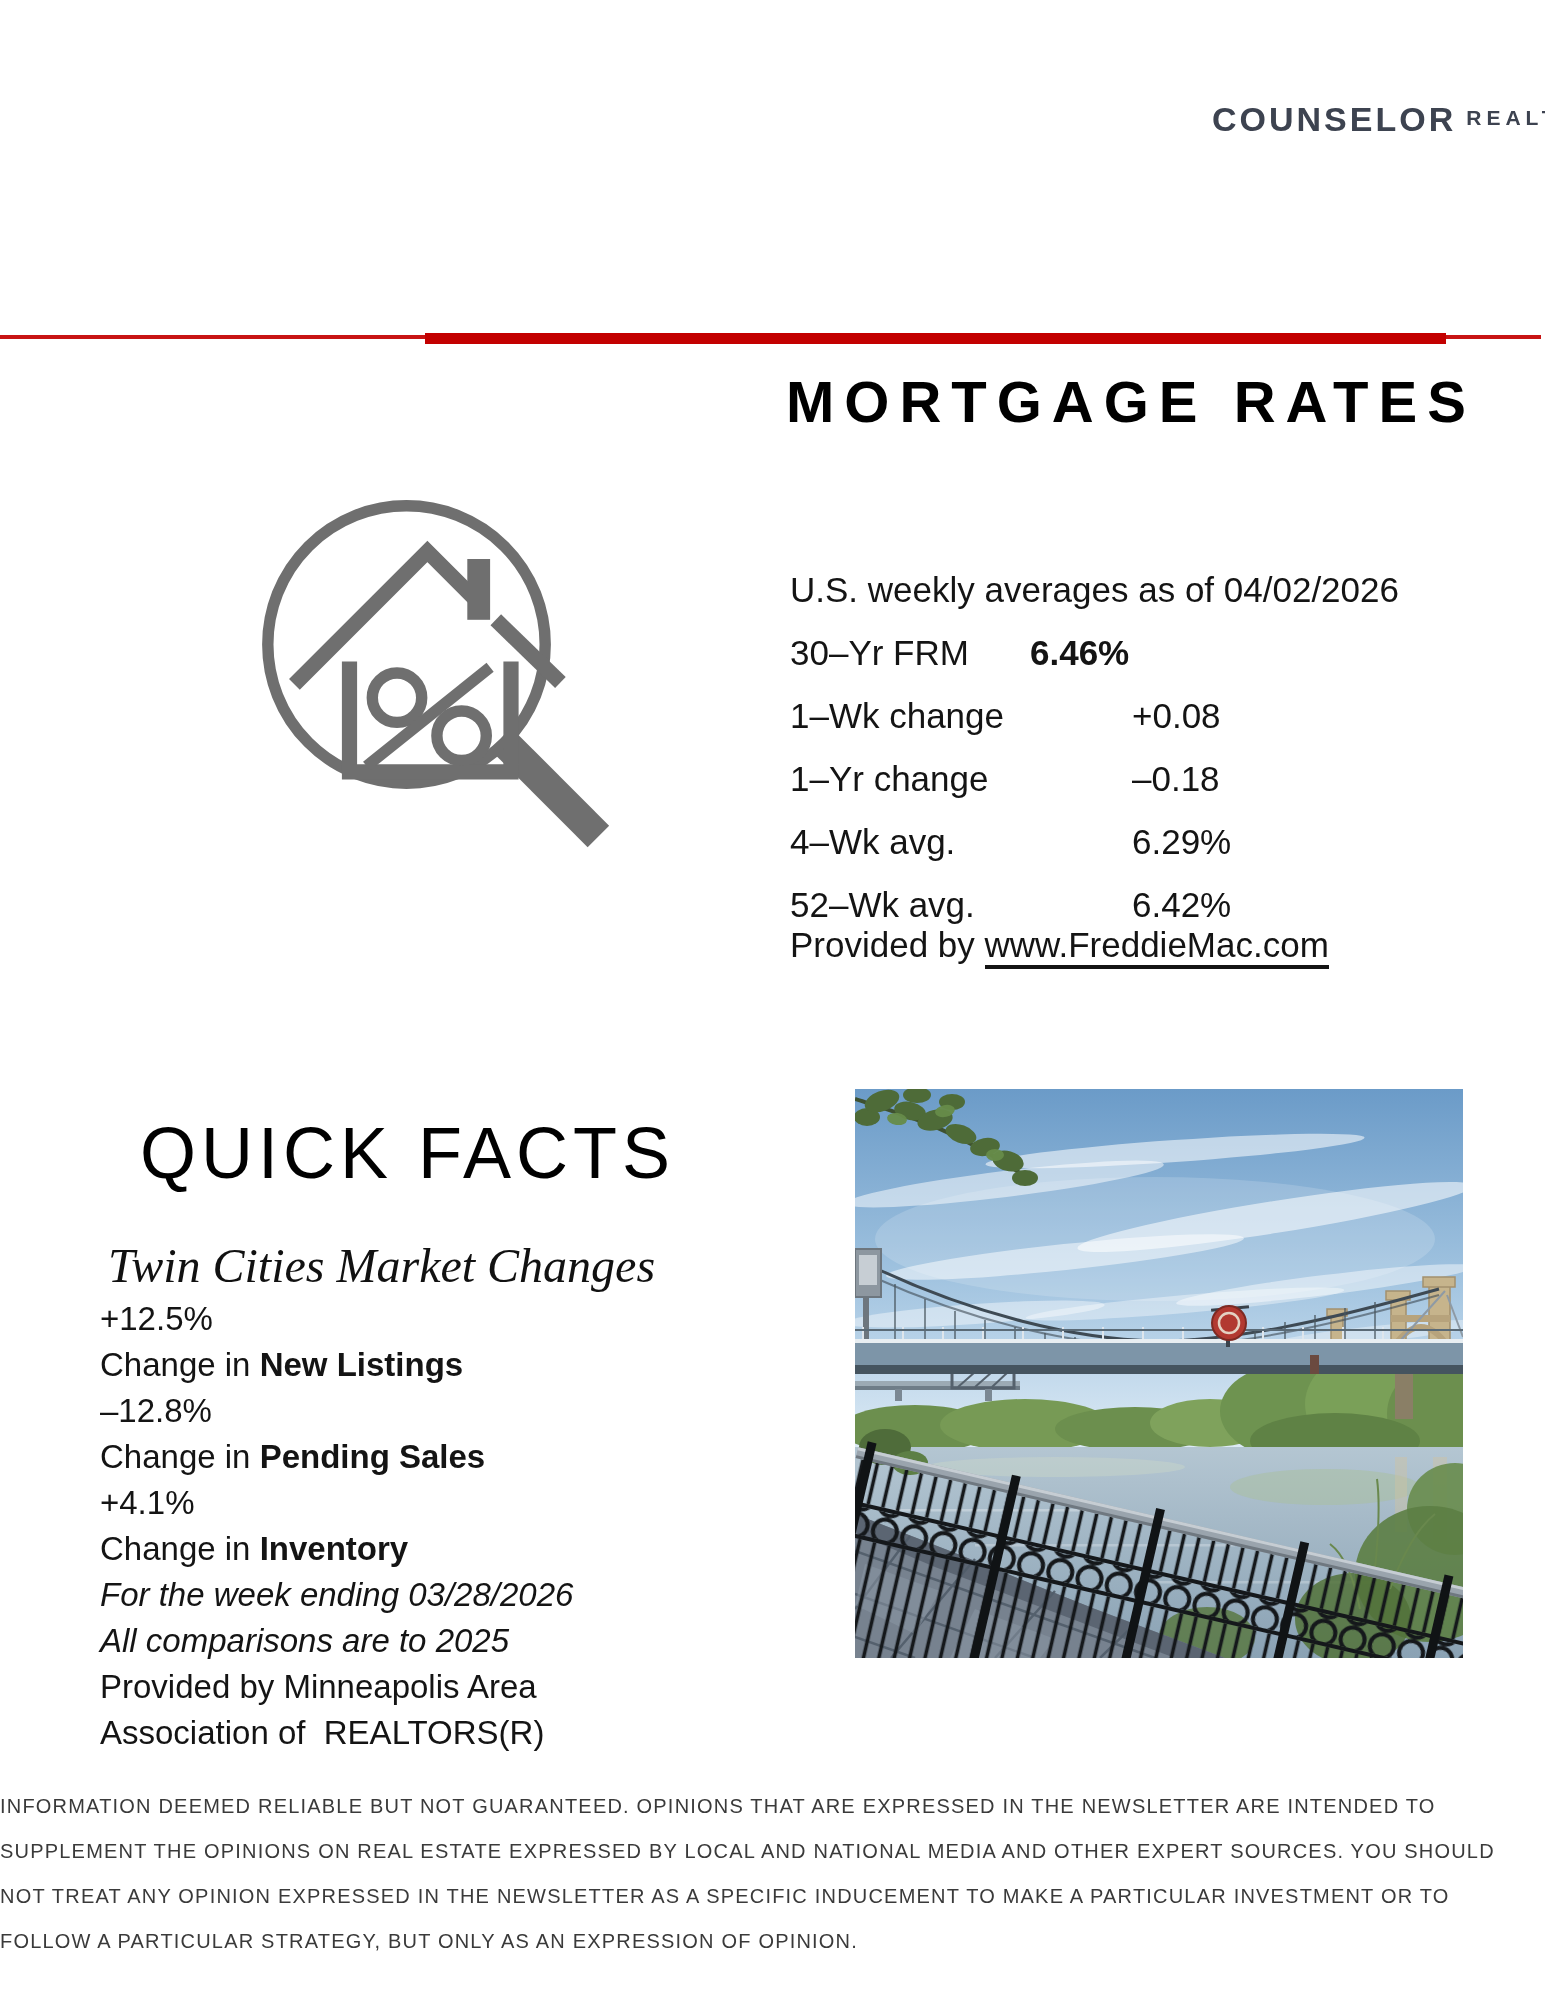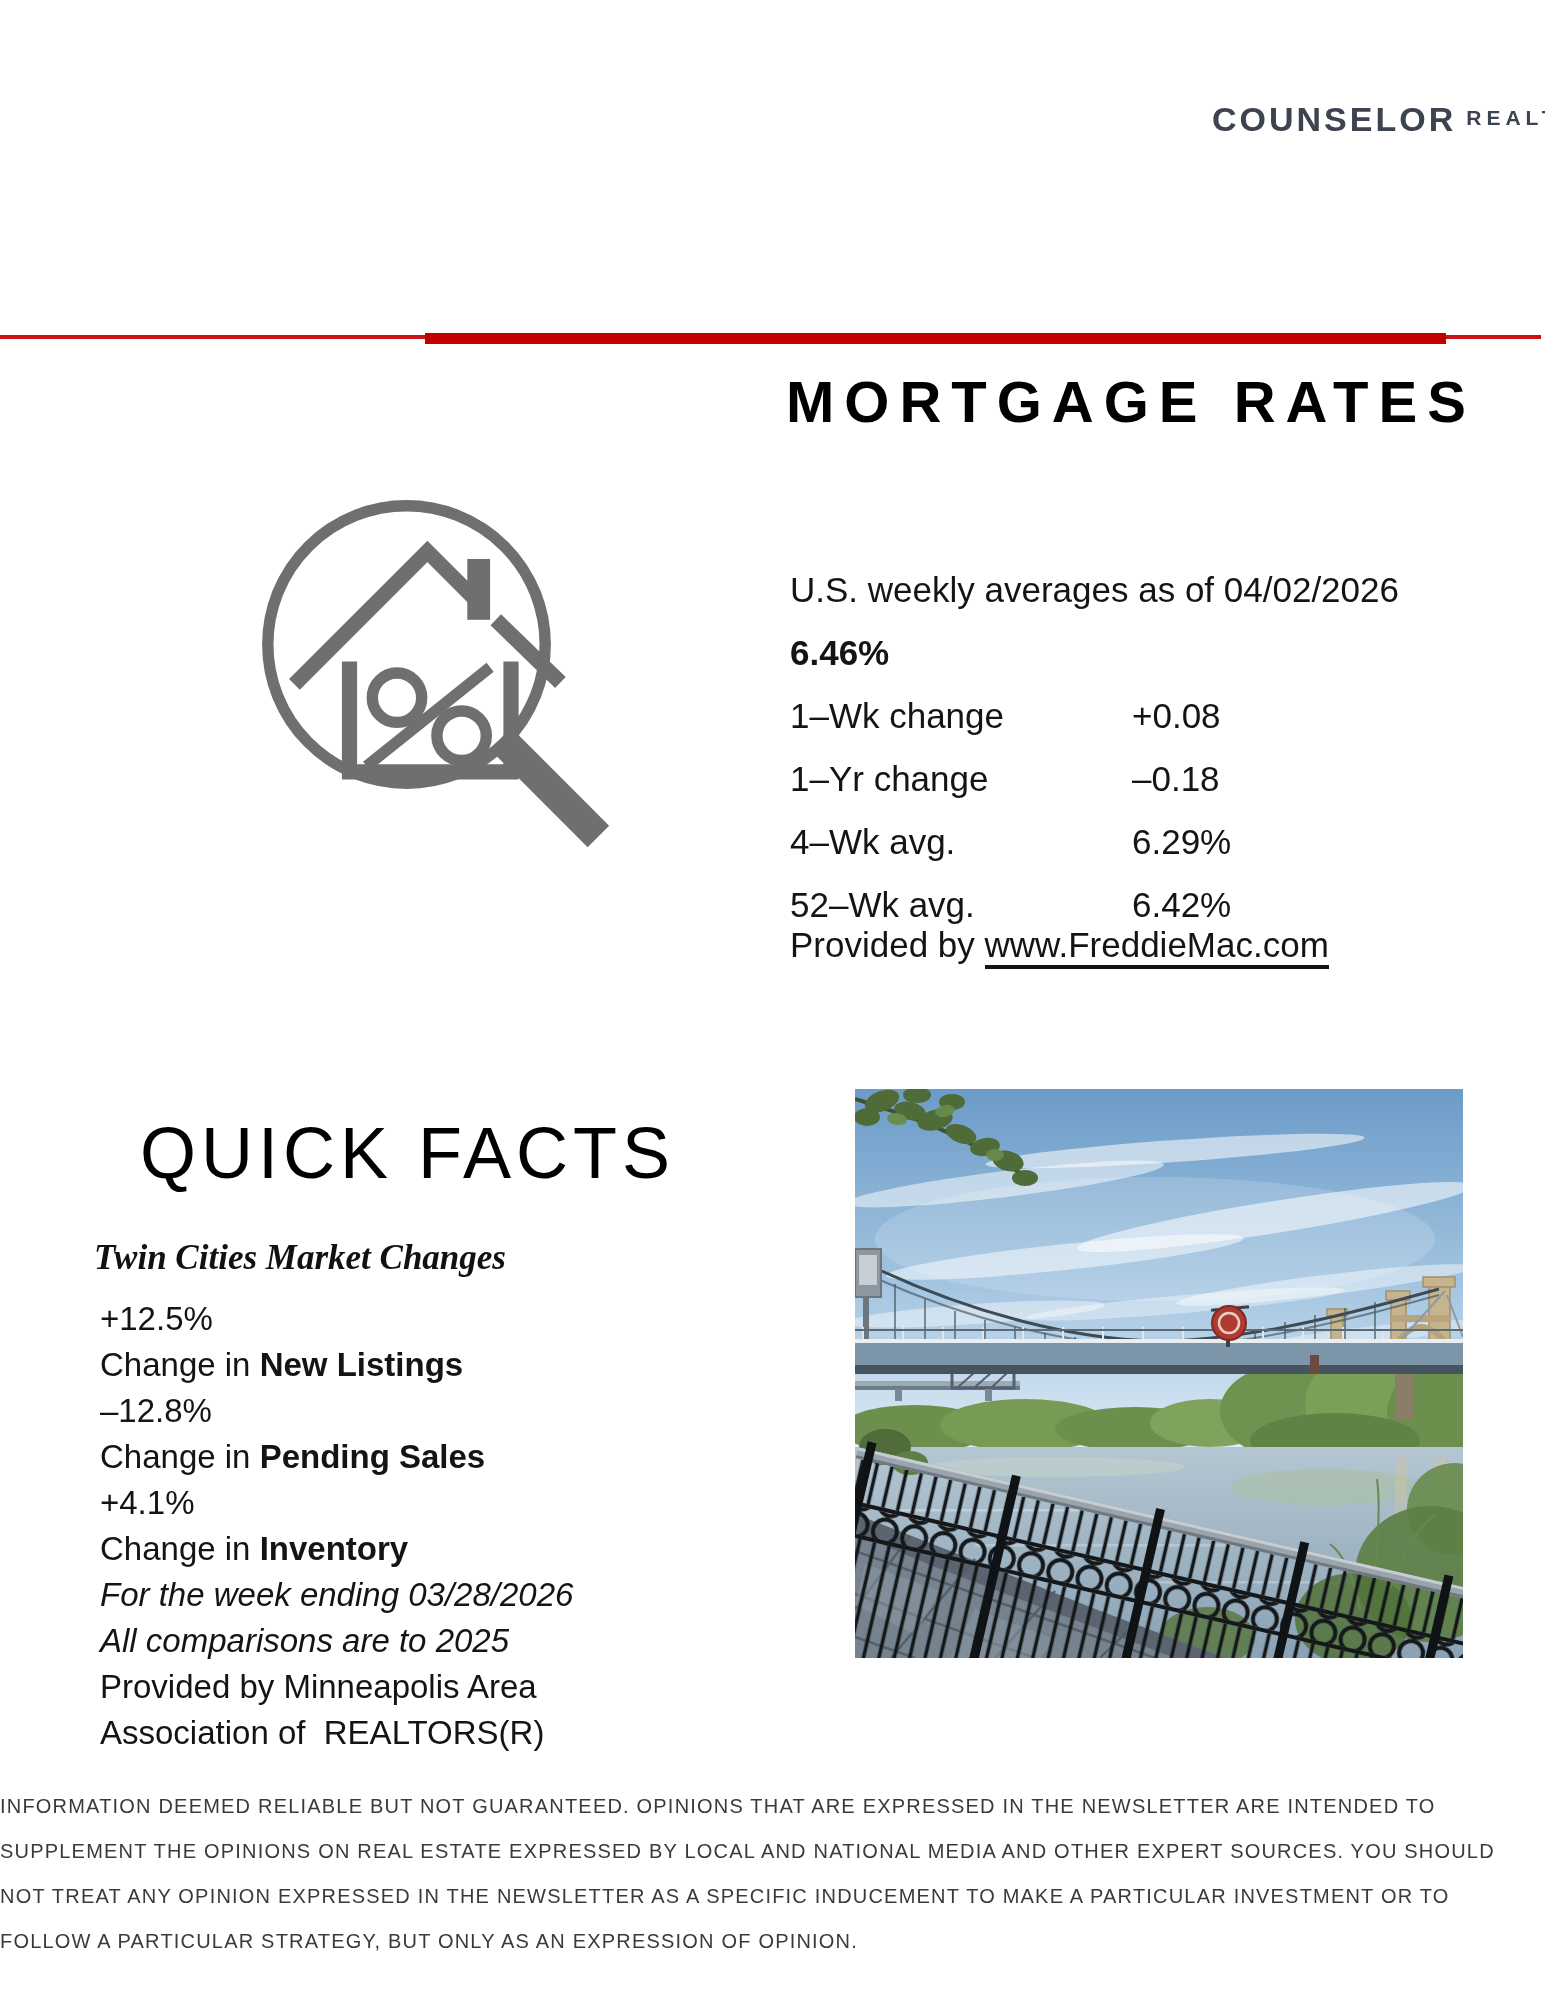--- a/index.html
+++ b/index.html
@@ -28,22 +28,22 @@
   .rate-value.bold{font-weight:bold;}
   .provided{position:absolute;left:790px;top:925px;font-size:35px;white-space:nowrap;}
   .provided .link{color:#141414;text-decoration:none;border-bottom:4px solid #141414;padding-bottom:1px;}
 
   
   .rates-icon{position:absolute;left:245px;top:483px;width:380px;height:380px;}
 
   
   .qf-title{position:absolute;left:140px;top:1112px;margin:0;font-size:72px;font-weight:normal;
             letter-spacing:5px;color:#000;white-space:nowrap;}
-  .qf-sub{position:absolute;left:94px;top:1238px;font-family:"Liberation Serif","DejaVu Serif",serif;
-          font-style:italic;font-weight:700;font-size:35px;color:#111;white-space:nowrap;}
+  .qf-sub{position:absolute;left:108px;top:1238px;font-family:"Liberation Serif","DejaVu Serif",serif;
+          font-style:italic;font-weight:400;font-size:48px;color:#111;white-space:nowrap;}
   .qf-stats{position:absolute;left:100px;top:1296px;font-size:33px;line-height:46px;color:#141414;}
   .qf-stats .b{font-weight:bold;}
   .qf-stats .italic{font-style:italic;}
   .qf-stats .pre{white-space:pre-wrap;}
 
   
   .photo{position:absolute;left:855px;top:1089px;width:608px;height:569px;display:block;}
 
   
   .disclaimer{position:absolute;left:0;top:1784px;width:1545px;text-align:left;color:#3a3a3a;
@@ -96,20 +96,21 @@
       <path d="M55,94 L55,152 L140,152 L140,94" stroke-width="8"></path>
       <circle cx="80" cy="113" r="13" stroke-width="6"></circle>
       <circle cx="114" cy="133" r="13" stroke-width="6"></circle>
       <line x1="64" y1="149" x2="129" y2="97" stroke-width="6"></line>
     </g>
   </svg>
 
   <section class="rates">
     <div>U.S. weekly averages as of 04/02/2026</div>
     <div class="rate-row">
+      <span class="rate-label first">30–Yr FRM</span>
       <span class="rate-value bold">6.46%</span>
     </div>
     <div class="rate-row">
       <span class="rate-label">1–Wk change</span>
       <span class="rate-value">+0.08</span>
     </div>
     <div class="rate-row">
       <span class="rate-label">1–Yr change</span>
       <span class="rate-value">–0.18</span>
     </div>

